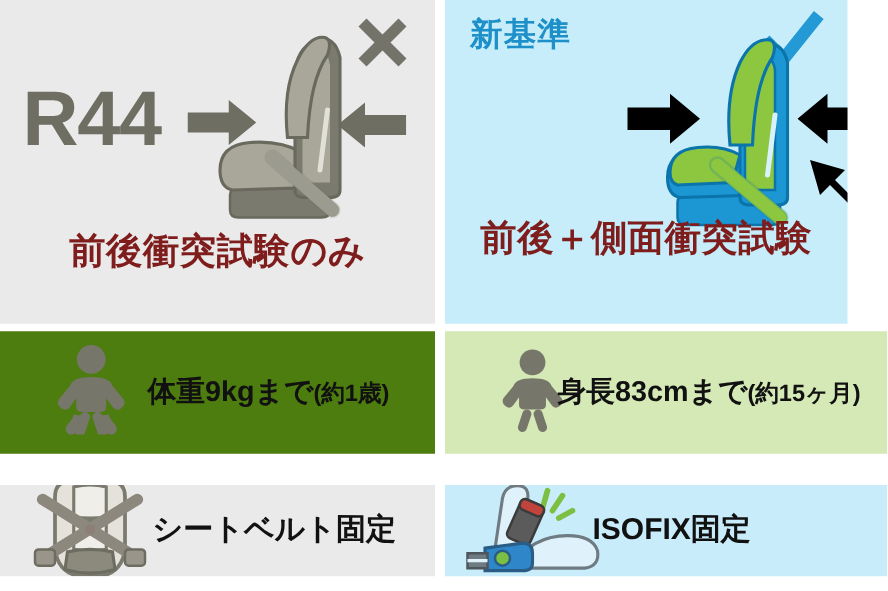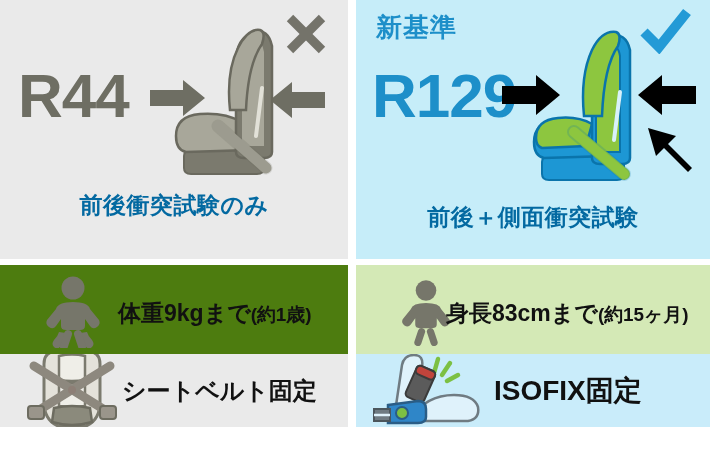--- a/index.html
+++ b/index.html
@@ -24,21 +24,21 @@
     overflow: hidden;
   }
 
   
   .panel-hero {
     top: 0;
     height: 259px;
     width: 348px;
   }
   .panel-hero.left  { left: 0;   background: #eaeaea; }
-  .panel-hero.right { left: 356px; width: 354px; background: #c6edf9; text-decoration: underline; }
+  .panel-hero.right { left: 356px; width: 322px; background: #c6edf9; text-decoration: underline; }
 
   .std-label {
     position: absolute;
     left: 22px;
     top: 14px;
     font-size: 26px;
     font-weight: bold;
     letter-spacing: 1px;
     line-height: 1;
     white-space: nowrap;
@@ -59,26 +59,26 @@
   }
   .panel-hero.left  .std-code { color: #6e6e63; }
   .panel-hero.right .std-code { color: #1d8fc9; left: 16px; }
 
   .hero-caption {
     position: absolute;
     left: 0;
     right: 0;
     bottom: 38px;
     text-align: center;
-    font-size: 23px;
+    font-size: 29px;
     font-weight: bold;
-    color: #0369a1;
+    color: #7f1d1d;
     letter-spacing: 0.5px;
   }
-  .panel-hero.right .hero-caption { bottom: 26px; }
+  .panel-hero.right .hero-caption { bottom: 48px; }
 
   .mark {
     position: absolute;
   }
   .mark-x { right: 20px; top: 12px; }
   .mark-check { right: 18px; top: 8px; }
 
   .seat-art {
     position: absolute;
   }
@@ -88,21 +88,21 @@
   
   .panel-spec {
     top: 265px;
     height: 98px;
   }
   .panel-spec.left  { left: 0;   width: 348px; background: #4d7c0f; }
   .panel-spec.right { left: 356px; width: 354px; background: #d4e9b6; }
 
   
   .panel-fix {
-    top: 354px;
+    top: 388px;
     height: 73px;
   }
   .panel-fix.left  { left: 0;   width: 348px; background: #eaeaea; }
   .panel-fix.right { left: 356px; width: 354px; background: #c9ecfa; }
 
   .strip-icon {
     position: absolute;
     left: 26px;
     top: 50%;
     transform: translateY(-50%);
@@ -117,21 +117,21 @@
     transform: translateY(-50%);
     font-size: 24px;
     font-weight: bold;
     color: #111111;
     line-height: 1.12;
     white-space: nowrap;
   }
   .panel-spec .strip-text { font-size: 23px; }
   .panel-spec.right .strip-text { left: 90px; }
   .panel-fix.left  .strip-text { left: 122px; font-size: 24px; }
-  .panel-fix.right .strip-text { left: 118px; font-size: 28px; margin-left: 20px; }
+  .panel-fix.right .strip-text { left: 118px; font-size: 24px; }
 
   .small-paren { font-size: 0.82em; }
 </style>
 </head>
 <body>
 
 <div id="infographic">
 
   <div class="panel panel-hero left">
 
@@ -173,21 +173,20 @@
         <path d="M112 70 L106 118" stroke="#e2e1d8" stroke-width="4" stroke-linecap="round" fill="none"></path>
       </svg>
     </div>
 
     <div class="hero-caption">前後衝突試験のみ</div>
   </div>
 
   <div class="panel panel-hero right">
 
     <div class="std-label">新基準</div>
-    <div class="std-code">R129</div>
 
     <div class="mark mark-check">
       <svg width="52" height="46" viewBox="0 0 52 46">
         <polyline points="4,24 19,39 47,4" fill="none" stroke="#239ad6" stroke-width="10" stroke-linecap="butt" stroke-linejoin="miter"></polyline>
       </svg>
     </div>
 
     <div class="seat-art right-art">
       <svg width="205" height="180" viewBox="0 0 205 180">
 

